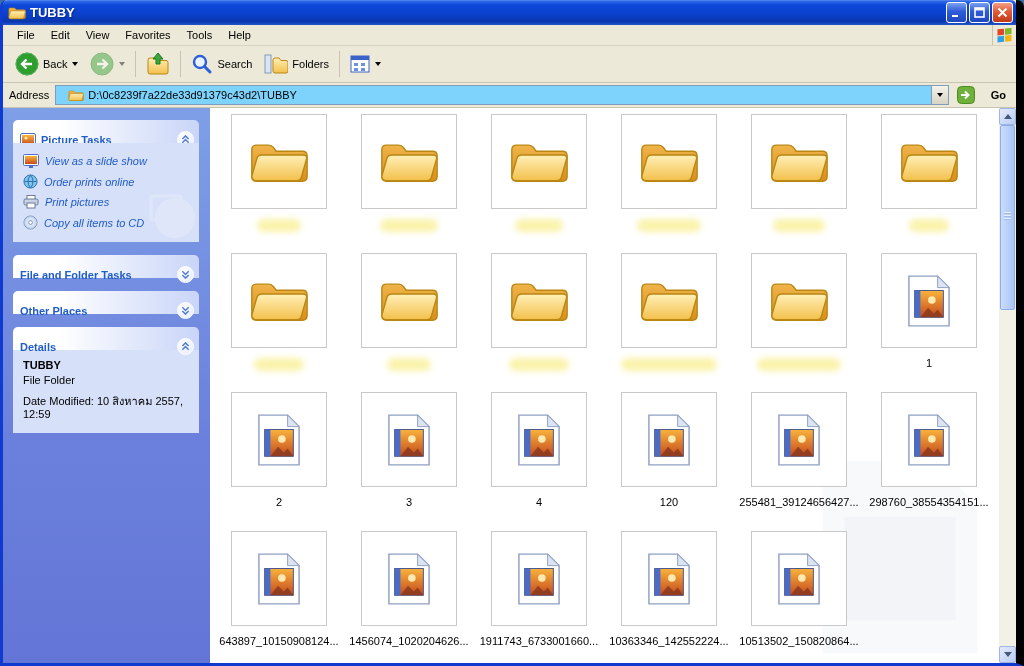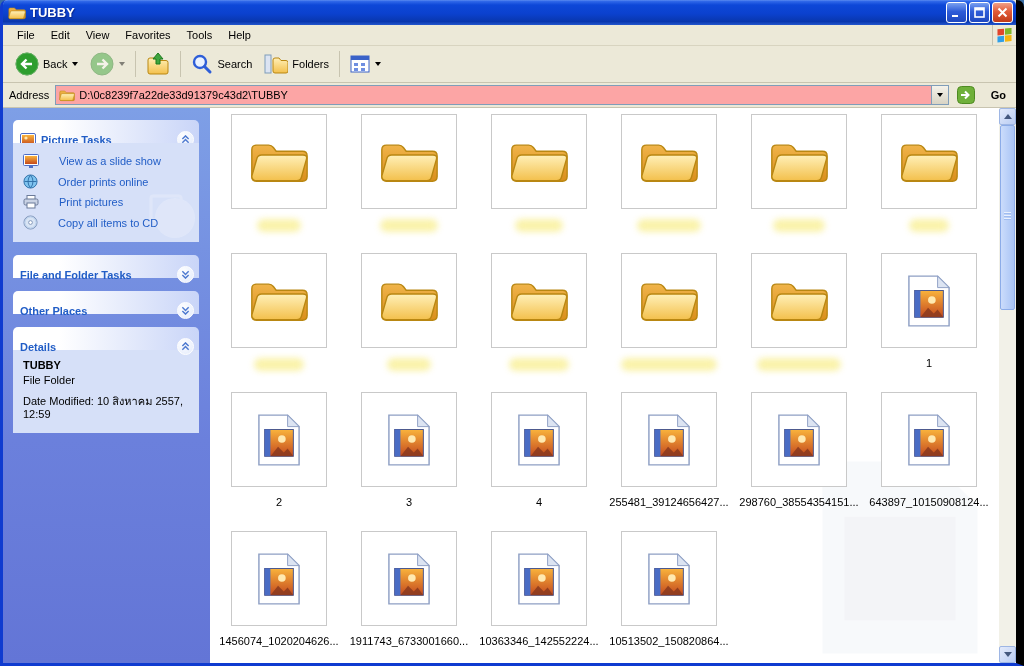--- a/index.html
+++ b/index.html
@@ -36,44 +36,44 @@
     font-size:11px; cursor:pointer; white-space:nowrap; }
   .tbtn.disabled { opacity:.45; }
   .tsep { width:1px; height:26px; background:#C8C4B0; margin:0 4px; }
   .caret { width:0; height:0; border-left:3.5px solid transparent; border-right:3.5px solid transparent;
     border-top:4px solid #000; margin-left:1px; }
 
   
   .addressbar { height:25px; flex:0 0 25px; background:#ECE9D8; display:flex; align-items:center;
     gap:6px; padding:0 4px 0 6px; border-bottom:1px solid #C8C4B0; }
   .addr-label { font-size:11px; color:#000; }
-  .addr-combo { flex:1; height:20px; background:#fca5a5; border:1px solid #7F9DB9; display:flex;
-    align-items:center; padding-left:3px; font-size:11px; cursor:text; }
+  .addr-combo { flex:1; height:20px; background:#7dd3fc; border:1px solid #7F9DB9; display:flex;
+    align-items:center; padding-left:12px; font-size:11px; cursor:text; }
   .addr-combo .path { flex:1; margin-left:4px; white-space:nowrap; overflow:hidden; }
   .addr-drop { width:17px; height:18px; border-left:1px solid #7F9DB9;
     background:linear-gradient(180deg,#F4F2EA,#D8D4C4); display:flex; align-items:center;
     justify-content:center; cursor:pointer; }
   .go-btn { display:flex; align-items:center; gap:16px; font-size:11px; font-weight:bold;
     padding:0 6px 0 2px; cursor:pointer; }
 
   
   .main { flex:1; display:flex; overflow:hidden; }
 
   
   .sidebar { width:207px; flex:0 0 207px; background:linear-gradient(180deg,#7E9FE6 0%,#6B80DC 60%,#6375D6 100%);
     padding:12px 11px 0 10px; overflow:hidden; }
   .panel { margin-bottom:13px; }
   .panel-header { height:23px; background:linear-gradient(90deg,#FFFFFF 0%,#FFFFFF 25%,#C9D5F8 100%);
     border-radius:5px 5px 0 0; display:flex; align-items:center; padding:16px 5px 0 7px; cursor:pointer; }
   .panel-title { color:#215DC6; font-weight:bold; font-size:11px; flex:1; }
   .chev { width:17px; height:17px; border-radius:50%; background:radial-gradient(circle at 35% 30%,#ffffff,#E2EAFB);
     border:1px solid #fff; display:flex; align-items:center; justify-content:center; cursor:pointer; }
   .panel-body { background:#D6E0F8; padding:8px 4px 9px 7px; position:relative; overflow:hidden; }
-  .task-item { display:flex; align-items:center; gap:20px; padding:3px 0 3px 3px; color:#215DC6;
-    font-size:11px; cursor:pointer; position:relative; z-index:1; }
+  .task-item { display:flex; align-items:center; gap:6px; padding:3px 0 3px 3px; color:#215DC6;
+    font-size:11px; cursor:pointer; position:relative; z-index:1;font-style:italic; }
   .ptasks-watermark { position:absolute; right:2px; bottom:2px; width:52px; height:52px; opacity:.22; z-index:0; }
   .details-body { background:#D6E0F8; padding:9px 10px 12px 10px; font-size:11px; color:#000; }
   .details-name { font-weight:bold; }
   .details-type { margin-top:3px; }
   .details-modified { margin-top:9px; width:160px; line-height:13px; }
 
   
   .content { flex:1; background:#fff; position:relative; overflow:hidden; }
   .big-watermark { position:absolute; right:14px; bottom:2px; width:170px; opacity:.06; }
   .grid { display:grid; grid-template-columns:repeat(6,130px); padding:2px 0 0 4px; position:relative; z-index:1; }
@@ -522,20 +522,33 @@
             <div class="frame">
               <svg viewBox="0 0 46 56" width="44" height="54">
                 <path d="M2 2 h30 l12 12 v40 H2z" fill="#ffffff" stroke="#8E9FC4" stroke-width="1.5"></path>
                 <path d="M32 2 v12 h12z" fill="#DCE4F2" stroke="#8E9FC4" stroke-width="1"></path>
                 <rect x="8" y="17" width="30" height="28" fill="url(#gPhoto)" stroke="#46538C"></rect>
                 <rect x="8" y="17" width="6" height="28" fill="#4A6CC4"></rect>
                 <circle cx="26" cy="27" r="4" fill="#FFE9B0"></circle>
                 <path d="M14 45 l8-10 6 6 4-4 6 8z" fill="#8A3A1E" opacity="0.85"></path>
               </svg>
             </div>
+            <div class="label">120</div>
+          </div>
+          <div class="cell">
+            <div class="frame">
+              <svg viewBox="0 0 46 56" width="44" height="54">
+                <path d="M2 2 h30 l12 12 v40 H2z" fill="#ffffff" stroke="#8E9FC4" stroke-width="1.5"></path>
+                <path d="M32 2 v12 h12z" fill="#DCE4F2" stroke="#8E9FC4" stroke-width="1"></path>
+                <rect x="8" y="17" width="30" height="28" fill="url(#gPhoto)" stroke="#46538C"></rect>
+                <rect x="8" y="17" width="6" height="28" fill="#4A6CC4"></rect>
+                <circle cx="26" cy="27" r="4" fill="#FFE9B0"></circle>
+                <path d="M14 45 l8-10 6 6 4-4 6 8z" fill="#8A3A1E" opacity="0.85"></path>
+              </svg>
+            </div>
             <div class="label">255481_39124656427...</div>
           </div>
           <div class="cell">
             <div class="frame">
               <svg viewBox="0 0 46 56" width="44" height="54">
                 <path d="M2 2 h30 l12 12 v40 H2z" fill="#ffffff" stroke="#8E9FC4" stroke-width="1.5"></path>
                 <path d="M32 2 v12 h12z" fill="#DCE4F2" stroke="#8E9FC4" stroke-width="1"></path>
                 <rect x="8" y="17" width="30" height="28" fill="url(#gPhoto)" stroke="#46538C"></rect>
                 <rect x="8" y="17" width="6" height="28" fill="#4A6CC4"></rect>
                 <circle cx="26" cy="27" r="4" fill="#FFE9B0"></circle>

